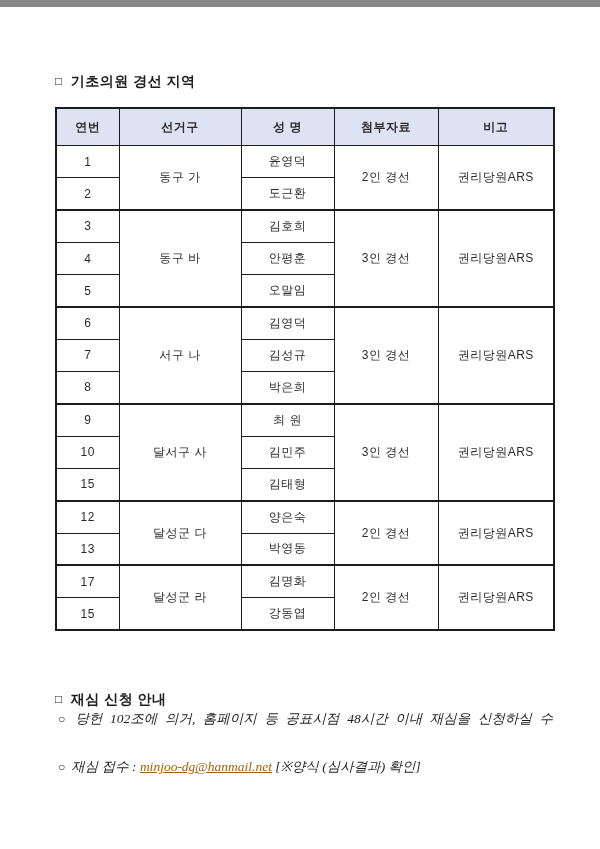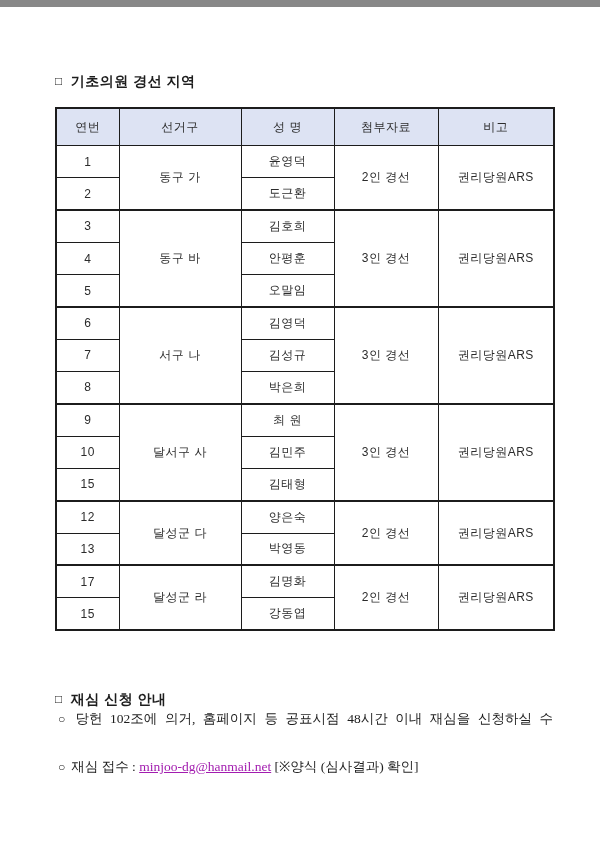--- a/index.html
+++ b/index.html
@@ -43,48 +43,49 @@
     border:1px solid #1c1c1c;
     text-align:center;
     vertical-align:middle;
     padding:0;
     letter-spacing:0.5px;
     overflow:hidden;
   }
   table.roster{border:2px solid #1c1c1c;}
   table.roster th{
     background:#dde3f3;
-    font-weight:normal;
+    font-weight:bold;
     height:36px;
     border-bottom:1px solid #1c1c1c;
   }
   table.roster tbody tr{height:32.3px;}
   tr.group-start td{border-top:2px solid #1c1c1c;}
 
   .notice-line{
     position:absolute;
     font-family:"Liberation Serif", serif;
     font-size:13.5px;
     color:#1d1d1d;
     white-space:nowrap;
+    font-style:italic;
   }
   .notice-line .bullet{
     font-size:12px;
     margin-right:6px;
   }
   .line-1{
     left:58px;top:703px;width:495px;
     text-align:justify;
     text-align-last:justify;
     white-space:normal;
   }
   .line-2{left:83px;top:727px;}
   .line-3{left:58px;top:750px;}
   .email-link{
-    color:#a21caf;
+    color:#a16207;
     text-decoration:underline;
   }
 </style>
 </head>
 <body>
 
 <div class="page">
 
   <div class="sec-title title-1">
     <span class="box-glyph">□</span><span>기초의원 경선 지역</span>

